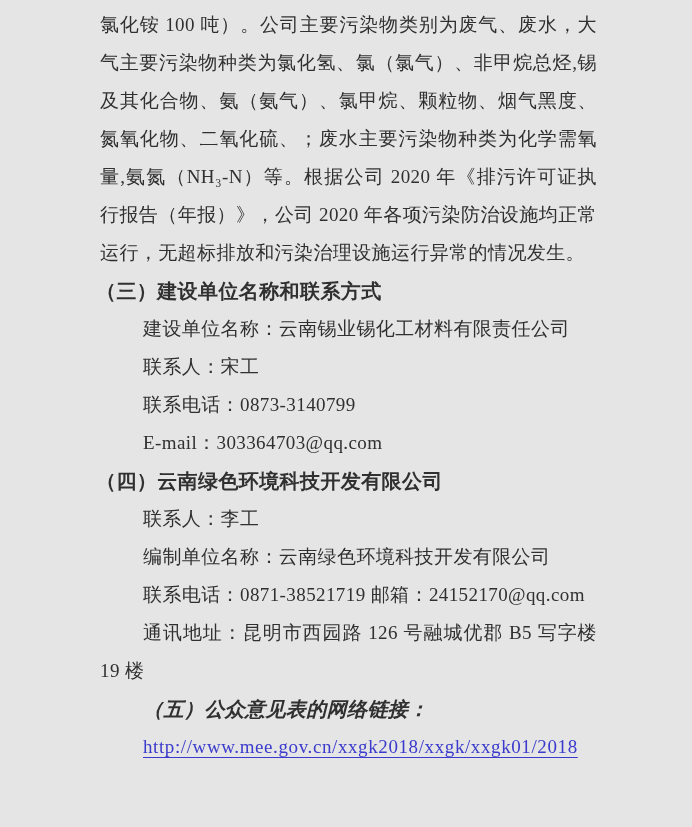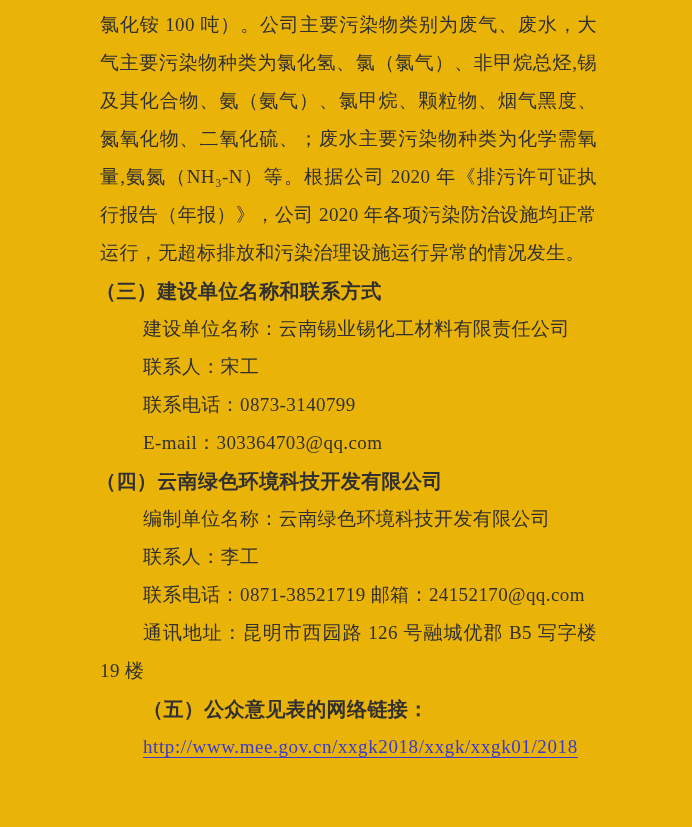--- a/index.html
+++ b/index.html
@@ -4,21 +4,21 @@
 <style>
   html, body {
     margin: 0;
     padding: 0;
     background: #ffffff;
   }
   .page {
     position: relative;
     width: 692px;
     height: 827px;
-    background: #eab308;
+    background: #e5e5e5;
     overflow: hidden;
     font-family: "Liberation Serif", "DejaVu Serif", serif;
     color: #303030;
     box-sizing: border-box;
     padding: 6px 92px 0 100px;
   }
   .textblock {
     width: 497px;
     font-size: 19px;
     line-height: 38px;
@@ -38,20 +38,21 @@
     font-size: 20px;
     line-height: 38px;
     margin: 0;
     font-weight: 700;
     letter-spacing: 0.4px;
     margin-left: -4px;
   }
   h3.heading.indented {
     margin-left: 0;
     text-indent: 43px;
+    font-style: italic;
   }
   .link-line {
     text-indent: 43px;
     margin: 0;
   }
   a.doc-link {
     color: #3a3acd;
     text-decoration: underline;
     text-underline-offset: 4px;
     letter-spacing: 0.6px;
@@ -71,23 +72,23 @@
 
   <p class="textblock bodyline">联系人：宋工</p>
 
   <p class="textblock bodyline">联系电话：0873-3140799</p>
 
   <p class="textblock bodyline">E-mail：303364703@qq.com</p>
 
 
   <h3 class="heading">（四）云南绿色环境科技开发有限公司</h3>
 
+  <p class="textblock bodyline">联系人：李工</p>
+
   <p class="textblock bodyline">编制单位名称：云南绿色环境科技开发有限公司</p>
-
-  <p class="textblock bodyline">联系人：李工</p>
 
   <p class="textblock bodyline">联系电话：0871-38521719 邮箱：24152170@qq.com</p>
 
   <p class="textblock bodyline">通讯地址：昆明市西园路 126 号融城优郡 B5 写字楼 19 楼</p>
 
   <h3 class="heading indented">（五）公众意见表的网络链接：</h3>
 
   <p class="textblock link-line">
     <a class="doc-link">http://www.mee.gov.cn/xxgk2018/xxgk/xxgk01/2018</a>
   </p>

